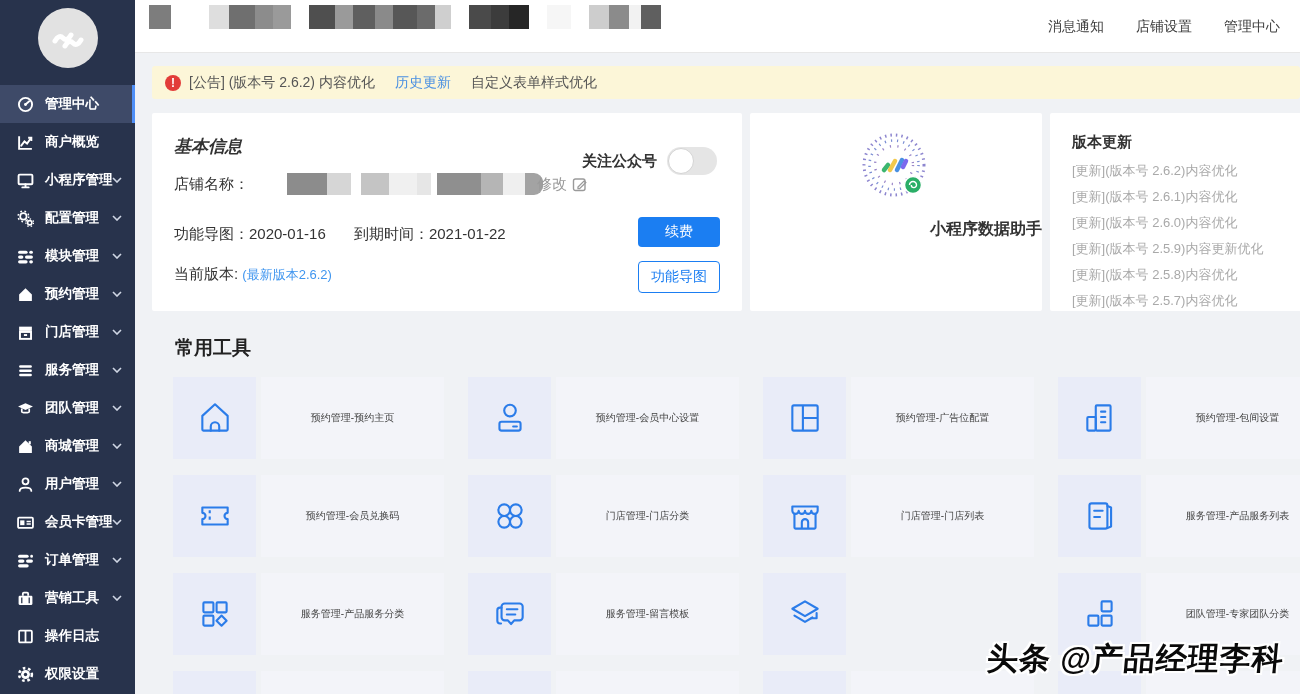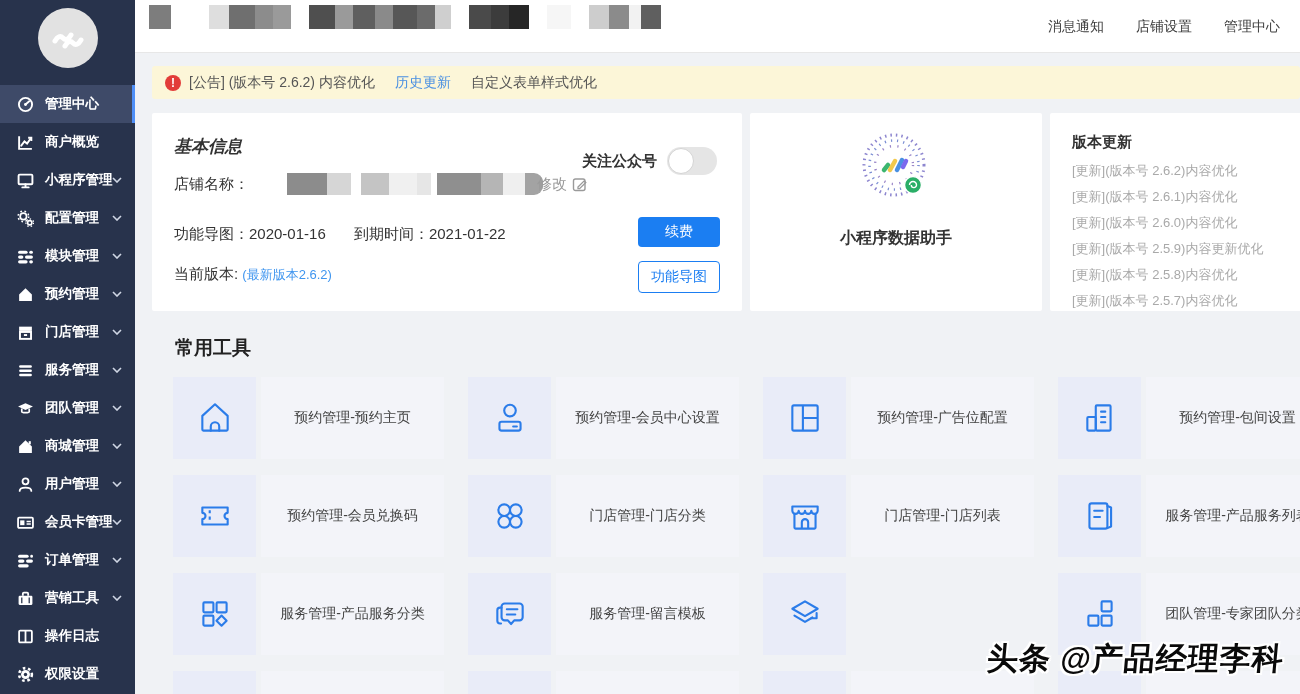--- a/index.html
+++ b/index.html
@@ -54,35 +54,35 @@
   .times-row .t2 { margin-left:24px; }
   .version-row { margin-top:21px; font-size:15px; color:#333; }
   .version-row a { color:#3f95ef; font-size:13px; text-decoration:none; cursor:pointer; }
   .btns { position:absolute; right:22px; bottom:18px; display:flex; gap:14px;flex-direction:column; }
   .btn-primary { background:#1b7ef2; color:#fff; border:none; font-size:14px; padding:6px 17px;
     border-radius:4px; cursor:pointer; font-family:inherit; }
   .btn-outline { background:#fff; color:#1b7ef2; border:1px solid #1b7ef2; font-size:14px;
     padding:6px 12px; border-radius:4px; cursor:pointer; font-family:Liberation Serif, serif; }
 
   .card-assist { width:292px; flex:none; text-align:center; padding-top:16px; }
-  .card-assist h3 { font-size:16px; font-weight:bold; color:#333; margin-top:21px; }
+  .card-assist h3 { font-size:16px; font-weight:bold; color:#333; margin-top:12px;text-align:right; }
   .card-assist p { text-align:left; font-size:14.5px; color:#666; line-height:25px; padding:8px 26px 0; }
 
   .card-vers { width:280px; flex:none; padding:20px 0 0 22px; }
   .card-vers h3 { font-size:15px; font-weight:bold; color:#333; margin-bottom:6px; }
   .vers-item { font-size:13px; color:#a9a9a9; line-height:26px; white-space:nowrap; }
 
   .tools-title { margin:24px 0 0 40px; font-size:19px; font-weight:bold; color:#222; }
   .tools-grid { margin:16px 0 0 38px; display:grid; grid-template-columns:repeat(4,271px);
     column-gap:24px; row-gap:16px; width:1160px; }
   .tool-card { height:82px; display:flex; cursor:pointer; }
   .tool-icon-box { width:83px; background:#e9ecf8; display:flex; align-items:center; justify-content:center; flex:none; }
   .tool-icon-box svg { width:38px; height:38px; }
   .tool-label-box { flex:1; background:#f3f4f9; margin-left:5px; display:flex; align-items:center;
-    justify-content:center; font-size:14px; color:#444; white-space:nowrap; overflow:hidden; }
+    justify-content:center; font-size:10px; color:#444; white-space:nowrap; overflow:hidden; }
 
   .watermark { position:absolute; right:16px; top:638px; z-index:20; font-size:31px; font-weight:bold;
     color:#0a0a0a; transform:skewX(-5deg); letter-spacing:1px;
     text-shadow:-2px -2px 0 #fff, 2px -2px 0 #fff, -2px 2px 0 #fff, 2px 2px 0 #fff, 0 2px 0 #fff, 0 -2px 0 #fff, 2px 0 0 #fff, -2px 0 0 #fff; }
 
   svg { display:block; }
 </style>
 </head>
 <body>
 

